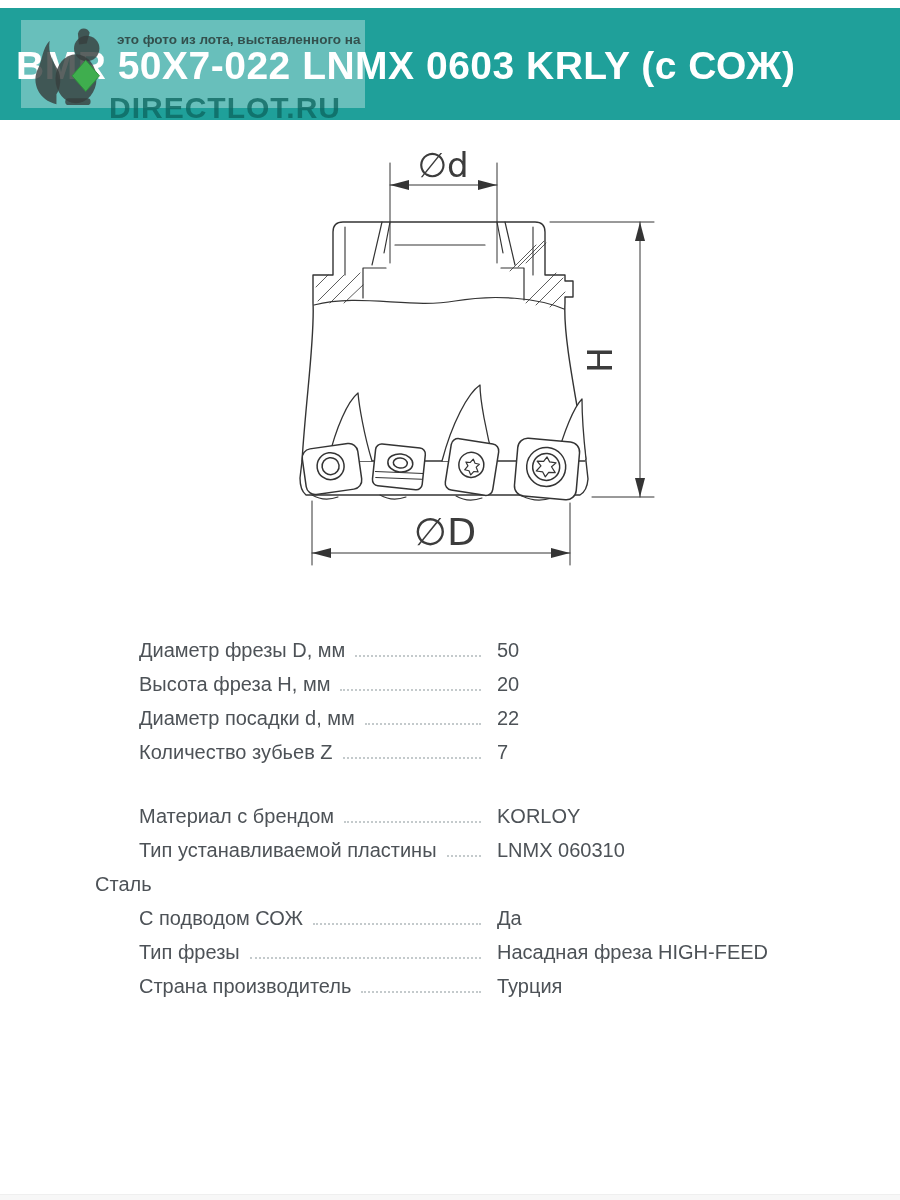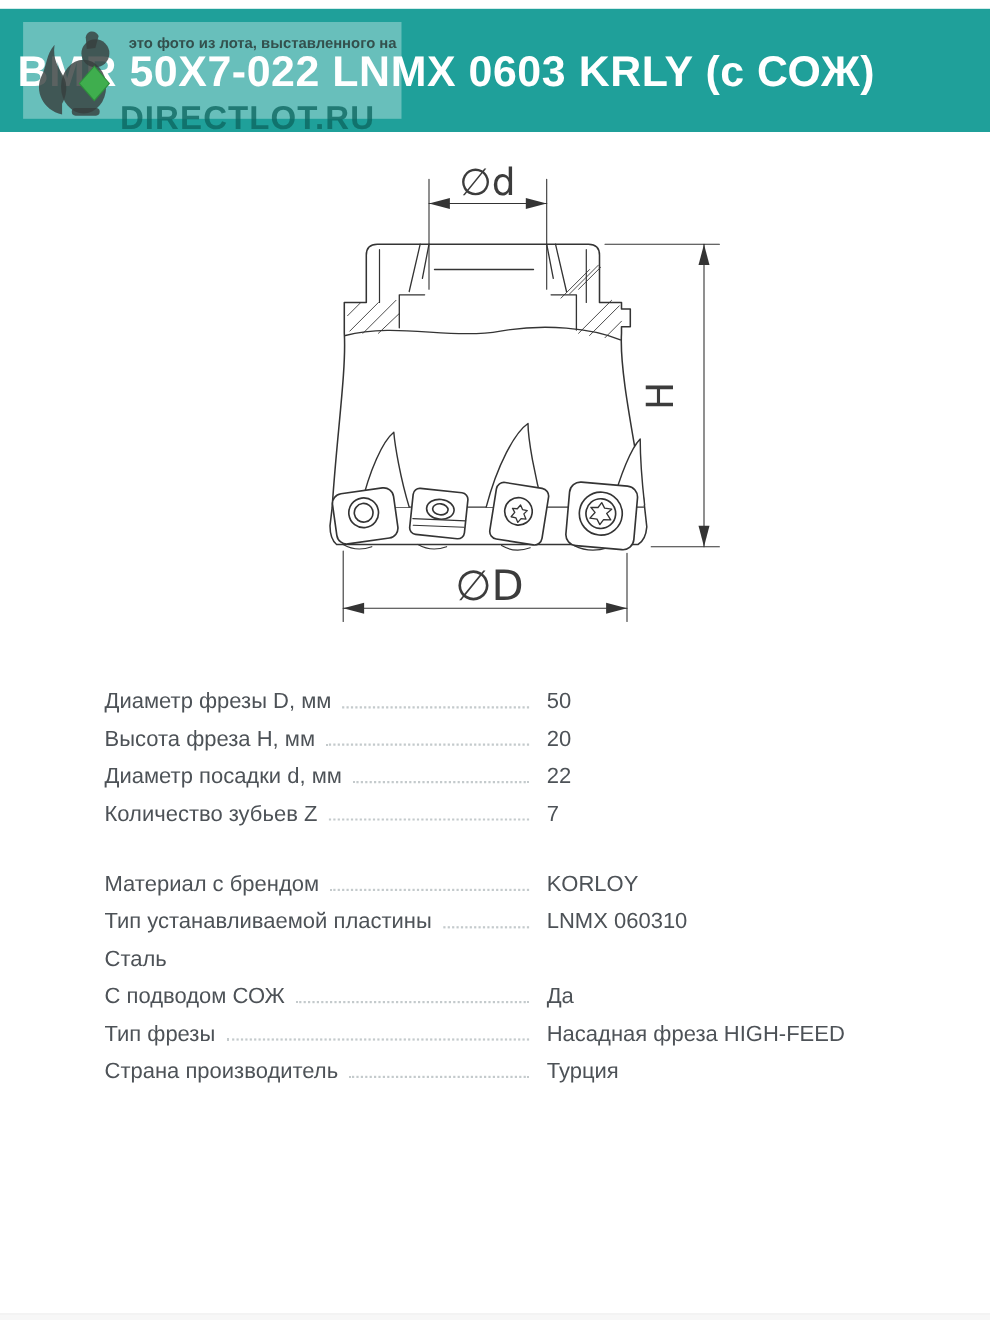--- a/index.html
+++ b/index.html
@@ -33,26 +33,26 @@
   .wm-logo { position:absolute; left:8px; top:6px; }
   
   .drawing { position:absolute; left:260px; top:135px; width:400px; height:470px; }
   .drawing svg { display:block; }
   .dimtext { font-family:"DejaVu Sans", sans-serif; fill:#3c3c3c; }
   
   .specs { position:absolute; left:95px; top:627px; width:706px; color:#4d5257; }
   .spec-group.second { margin-top:30px; }
   .spec-row { display:flex; align-items:baseline; height:34px; font-size:20px; }
   .spec-lead { display:flex; align-items:baseline; width:402px; flex:none; }
-  .spec-label { white-space:nowrap; }
+  .spec-label { white-space:nowrap;margin-left:44px; }
   .spec-dots {
     flex:1; border-bottom:2px dotted #c4cacc;
     margin:0 16px 5px 10px; min-width:20px;
   }
-  .spec-value { white-space:nowrap; }
+  .spec-value { white-space:nowrap;margin-top:12px; }
   
   .bottom-strip {
     position:absolute; left:0; bottom:0; width:900px; height:5px;
     background:#f7f7f7; border-top:1px solid #efefef;
   }
 </style>
 </head>
 <body>
 
 <div class="page">

